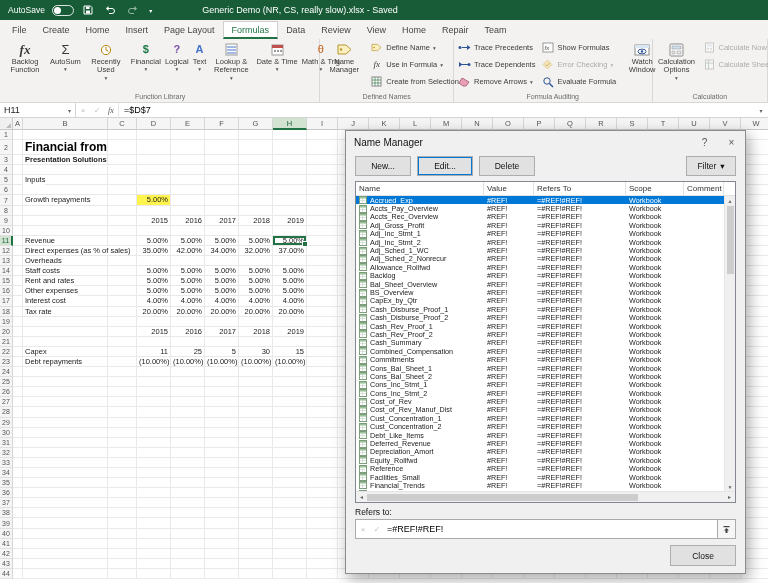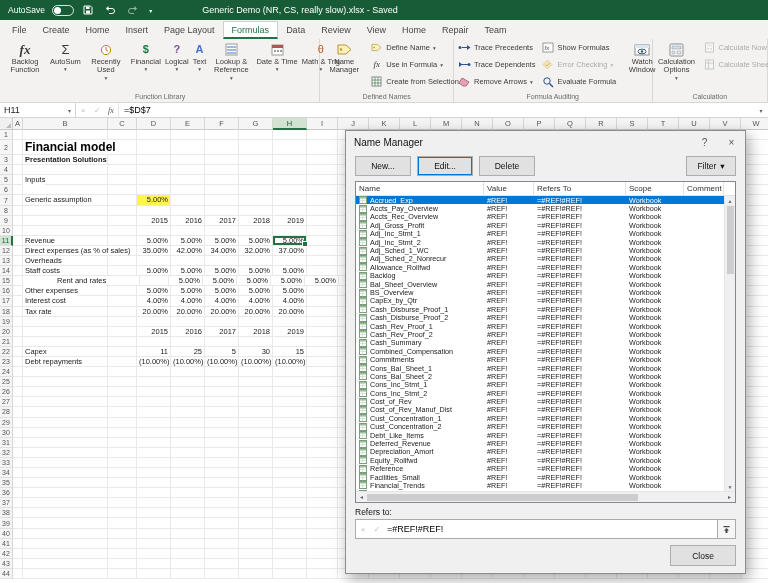--- a/index.html
+++ b/index.html
@@ -455,21 +455,21 @@
         <div class="gc" style="width: 31px;"></div>
         <div class="gc" style="width: 31px;"></div>
         <div class="gc" style="width: 31px;"></div>
         <div class="gc" style="width: 31px;"></div>
         <div class="gc" style="width: 31px;"></div>
         <div class="gc" style="width: 31px;"></div>
       </div>
       <div class="grow tall">
         <div class="rh">2</div>
         <div class="gc" style="width: 10px;"></div>
-        <div class="gc ttl lab" style="width: 85px;"><span class="t">Financial model</span></div>
+        <div class="gc ttl lab" style="width: 85px;"><span class="t">Financial from</span></div>
         <div class="gc" style="width: 29px;"></div>
         <div class="gc" style="width: 34px;"></div>
         <div class="gc" style="width: 34px;"></div>
         <div class="gc" style="width: 34px;"></div>
         <div class="gc" style="width: 34px;"></div>
         <div class="gc" style="width: 34px;"></div>
         <div class="gc" style="width: 31px;"></div>
         <div class="gc" style="width: 31px;"></div>
         <div class="gc" style="width: 31px;"></div>
         <div class="gc" style="width: 31px;"></div>
@@ -585,21 +585,21 @@
         <div class="gc" style="width: 31px;"></div>
         <div class="gc" style="width: 31px;"></div>
         <div class="gc" style="width: 31px;"></div>
         <div class="gc" style="width: 31px;"></div>
         <div class="gc" style="width: 31px;"></div>
         <div class="gc" style="width: 31px;"></div>
       </div>
       <div class="grow">
         <div class="rh">7</div>
         <div class="gc" style="width: 10px;"></div>
-        <div class="gc lab" style="width: 85px;"><span class="t">Generic assumption</span></div>
+        <div class="gc lab" style="width: 85px;"><span class="t">Growth repayments</span></div>
         <div class="gc" style="width: 29px;"></div>
         <div class="gc num yellow" style="width: 34px;">
           <span class="t">5.00%</span>
         </div>
         <div class="gc" style="width: 34px;"></div>
         <div class="gc" style="width: 34px;"></div>
         <div class="gc" style="width: 34px;"></div>
         <div class="gc" style="width: 34px;"></div>
         <div class="gc" style="width: 31px;"></div>
         <div class="gc" style="width: 31px;"></div>
@@ -835,21 +835,21 @@
         <div class="gc" style="width: 31px;"></div>
         <div class="gc" style="width: 31px;"></div>
         <div class="gc" style="width: 31px;"></div>
         <div class="gc" style="width: 31px;"></div>
         <div class="gc" style="width: 31px;"></div>
         <div class="gc" style="width: 31px;"></div>
       </div>
       <div class="grow">
         <div class="rh">15</div>
         <div class="gc" style="width: 10px;"></div>
-        <div class="gc lab" style="width: 85px; margin-left: 32px;"><span class="t">Rent and rates</span></div>
+        <div class="gc lab" style="width: 85px;"><span class="t">Rent and rates</span></div>
         <div class="gc" style="width: 29px;"></div>
         <div class="gc num" style="width: 34px;">
           <span class="t">5.00%</span>
         </div>
         <div class="gc num" style="width: 34px;">
           <span class="t">5.00%</span>
         </div>
         <div class="gc num" style="width: 34px;">
           <span class="t">5.00%</span>
         </div>

